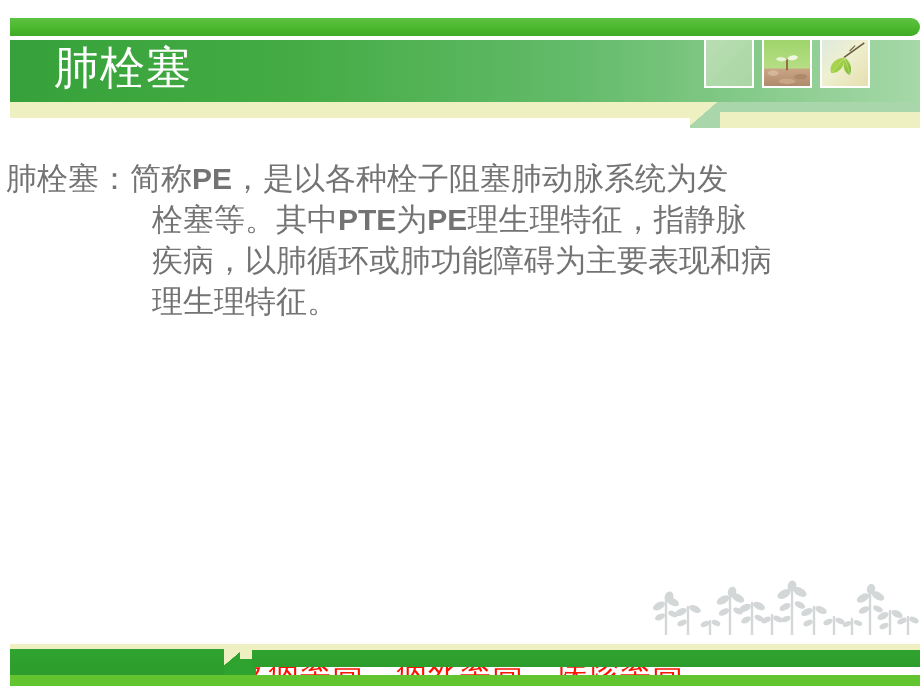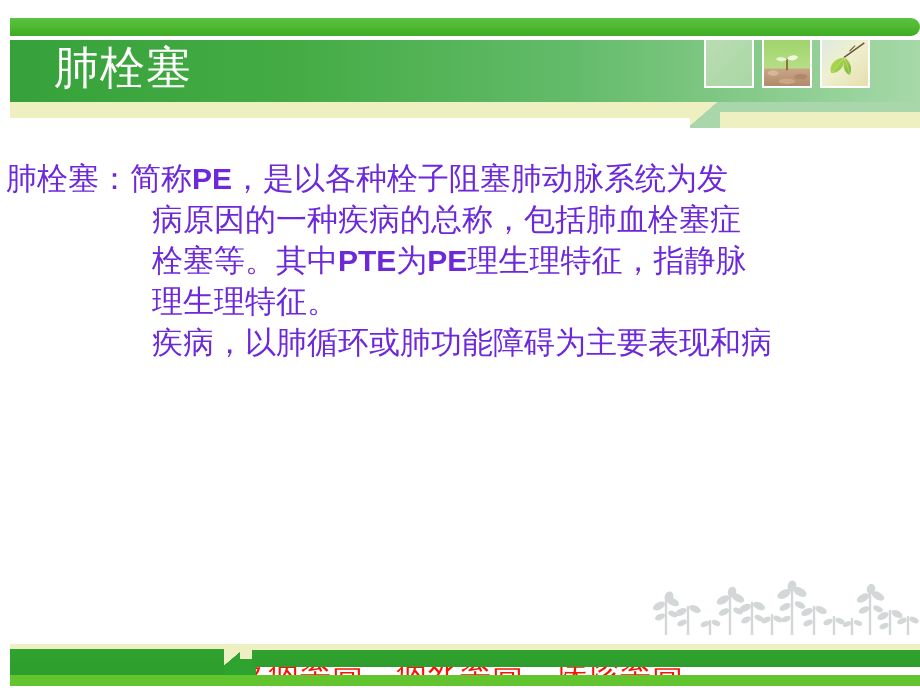--- a/index.html
+++ b/index.html
@@ -104,21 +104,21 @@
   .thumb svg { display: block; width: 100%; height: 100%; }
 
   
   .body-block {
     position: absolute;
     left: 6px;
     top: 158px;
     width: 908px;
   }
   .body-para {
-    color: #6d28d9;
+    color: #737373;
     font-size: 31px;
     line-height: 41px;
     font-family: "Liberation Serif", "DejaVu Serif", serif;
   }
   .body-para .ln {
     display: block;
     white-space: nowrap;
   }
   .body-para .ln.indent { padding-left: 146px; }
   .body-para .lat {
@@ -275,24 +275,23 @@
         <path d="M24 20 C19 25 14 31 11 35" stroke="#d7ea9f" stroke-width="0.7" fill="none" opacity="0.8"></path>
         <path d="M25 20 C27 26 29 32 30 37" stroke="#cfe79a" stroke-width="0.7" fill="none" opacity="0.8"></path>
       </svg>
     </div>
 
   </div>
 
   <div class="body-block">
     <div class="body-para">
       <span class="ln"><span>肺栓塞：简称</span><span class="lat">PE</span><span>，是以各种栓子阻塞肺动脉系统为发</span></span>
-      <span class="ln indent">病原因的一种疾病的总称，包括肺血栓塞症</span>
       <span class="ln indent"><span>栓塞等。其中</span><span class="lat">PTE</span><span>为</span><span class="lat">PE</span><span>理生理特征，指静脉</span></span>
+      <span class="ln indent">疾病，以肺循环或肺功能障碍为主要表现和病</span>
       <span class="ln indent">理生理特征。</span>
-      <span class="ln indent">疾病，以肺循环或肺功能障碍为主要表现和病</span>
     </div>
 
     <div class="highlight-line">发病率高、病死率高、误诊率高</div>
   </div>
 
   <div class="sprouts">
     <svg viewBox="0 0 268 62" preserveAspectRatio="none" aria-hidden="true">
       <g fill="none" stroke="#d4d7d8" stroke-width="2.4" stroke-linecap="round">
         <path d="M14 62 L14 28"></path>
         <path d="M36 62 L36 34"></path>

